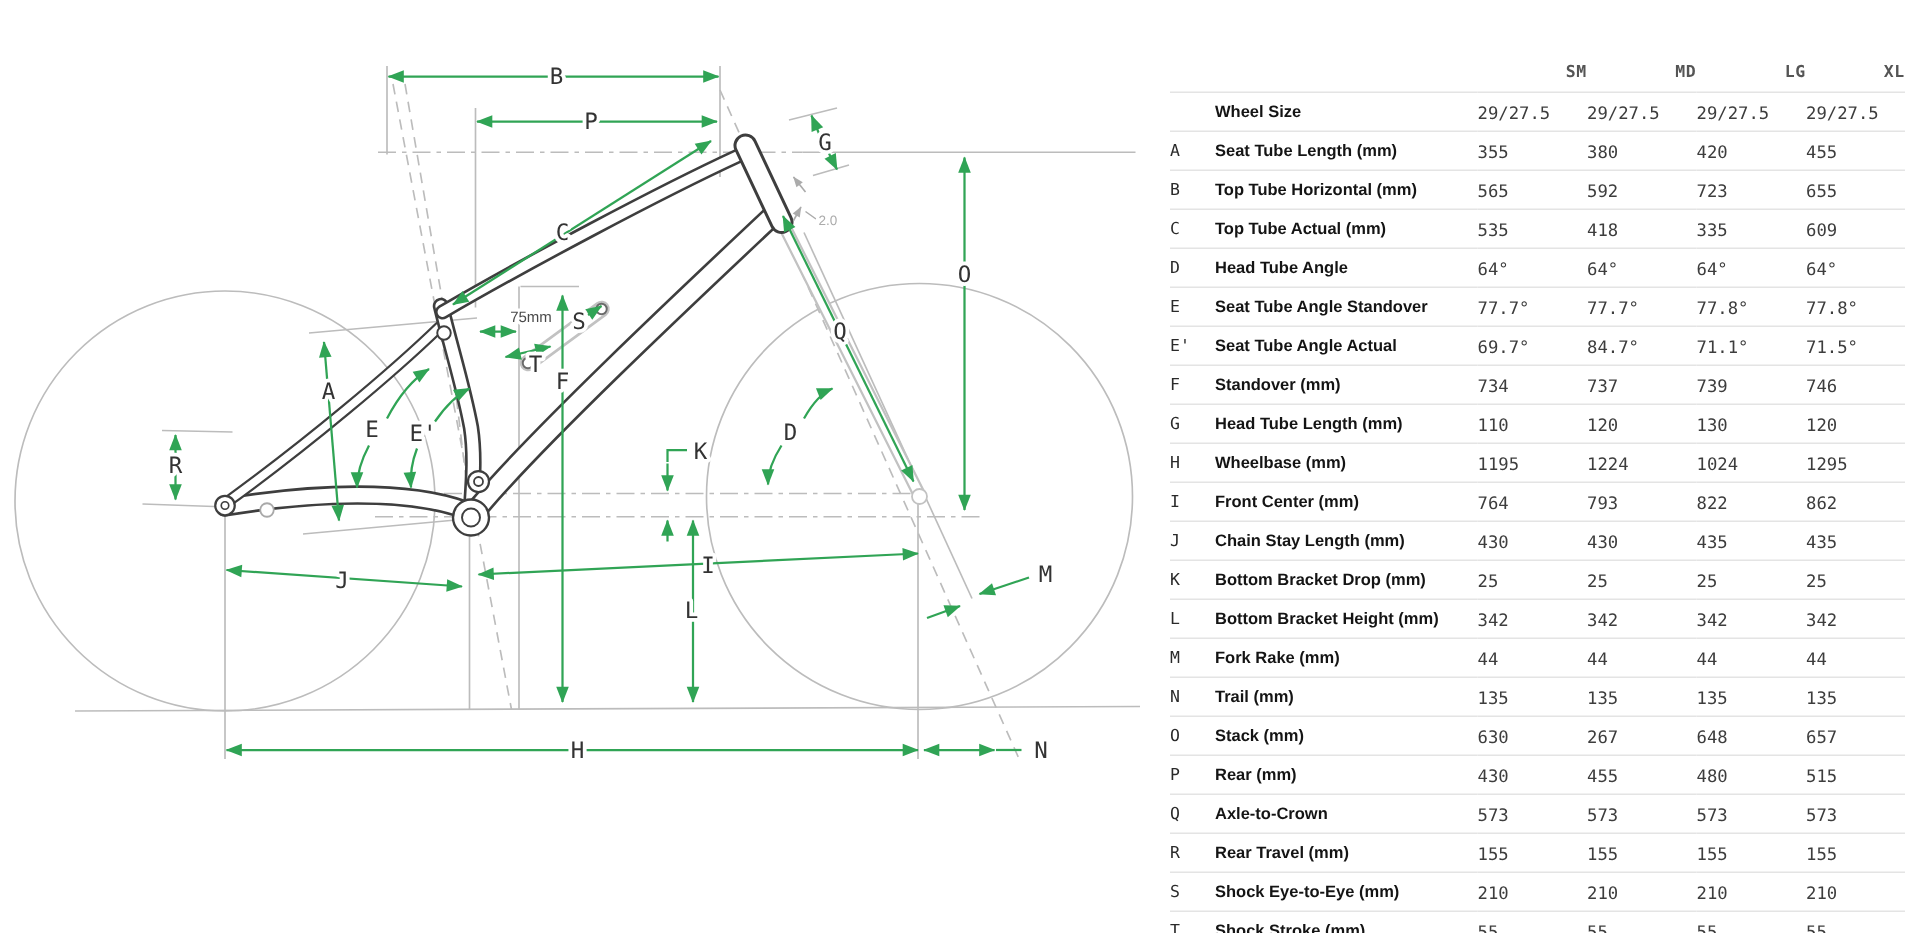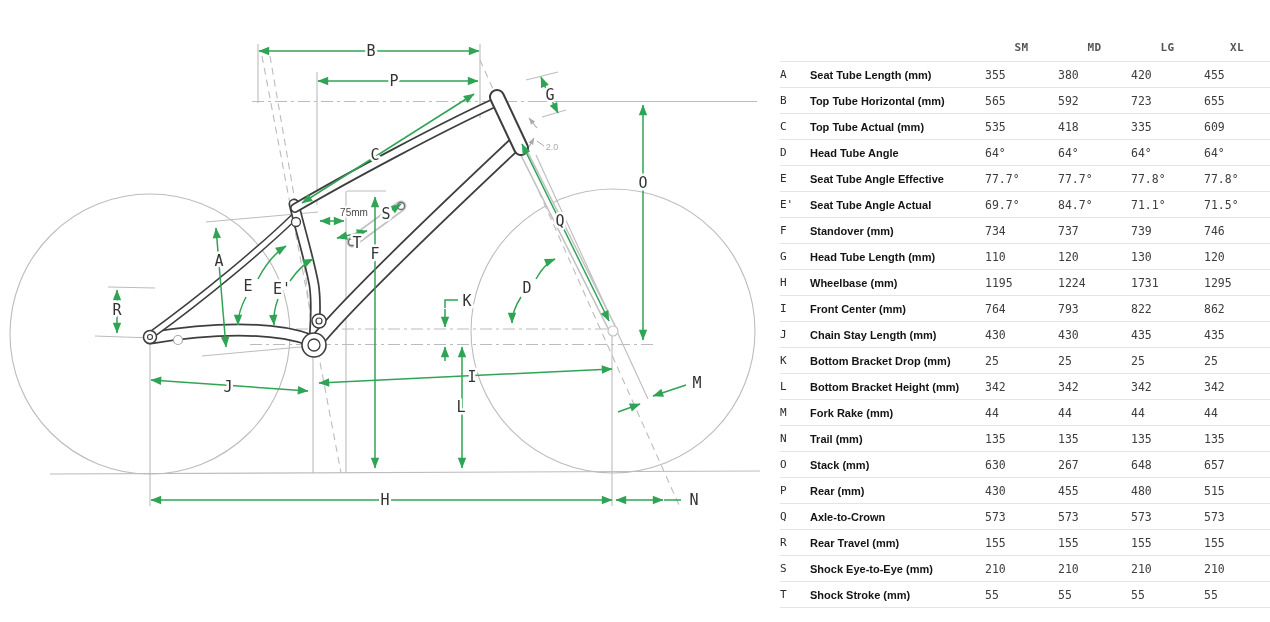--- a/index.html
+++ b/index.html
@@ -19,21 +19,21 @@
              dominant-baseline:central;paint-order:stroke;stroke:#fff;stroke-width:5px;
              stroke-linejoin:round;}
   .note-label{font:10px "Liberation Sans",sans-serif;fill:#4a4a4a;text-anchor:middle;
               dominant-baseline:central;paint-order:stroke;stroke:#fff;stroke-width:4px;}
   .note-label.faint{fill:#ababab;font-size:9px;}
   #ah-g path{fill:var(--green);}
   #ah-y path{fill:#ababab;}
   
   .geo-table-wrap{position:absolute;left:780px;top:33px;width:490px;}
   table.geo{border-collapse:collapse;width:490px;table-layout:fixed;}
-  table.geo th{height:28px;text-align:center;vertical-align:middle;padding:0;
+  table.geo th{height:28px;text-align:right;vertical-align:middle;padding:0;
                font:700 11px "DejaVu Sans Mono",monospace;color:#555;letter-spacing:.5px;}
   table.geo td{height:25px;padding:0;vertical-align:middle;}
   table.geo tbody tr{border-top:1px solid #e4e4e4;}
   table.geo tbody tr:last-child{border-bottom:1px solid #e4e4e4;}
   .col-letter{width:30px;}
   .col-label{width:175px;}
   .col-val{width:73px;}
   .col-last{width:66px;}
   td.letter{font:11px "DejaVu Sans Mono",monospace;color:#2a2a2a;padding-left:7px;}
   td.rowlabel{font:700 11px "Liberation Sans",sans-serif;color:#141414;}
@@ -206,20 +206,28 @@
             <th></th>
             <th></th>
             <th>SM</th>
             <th>MD</th>
             <th>LG</th>
             <th>XL</th>
           </tr>
         </thead>
       <tbody id="geo-body">
           <tr>
+            <td class="letter"></td>
+            <td class="rowlabel">Wheel Size</td>
+            <td class="val">29/27.5</td>
+            <td class="val">29/27.5</td>
+            <td class="val">29/27.5</td>
+            <td class="val">29/27.5</td>
+          </tr>
+          <tr>
             <td class="letter">A</td>
             <td class="rowlabel">Seat Tube Length (mm)</td>
             <td class="val">355</td>
             <td class="val">380</td>
             <td class="val">420</td>
             <td class="val">455</td>
           </tr>
           <tr>
             <td class="letter">B</td>
             <td class="rowlabel">Top Tube Horizontal (mm)</td>
@@ -239,21 +247,21 @@
           <tr>
             <td class="letter">D</td>
             <td class="rowlabel">Head Tube Angle</td>
             <td class="val">64°</td>
             <td class="val">64°</td>
             <td class="val">64°</td>
             <td class="val">64°</td>
           </tr>
           <tr>
             <td class="letter">E</td>
-            <td class="rowlabel">Seat Tube Angle Effective</td>
+            <td class="rowlabel">Seat Tube Angle Standover</td>
             <td class="val">77.7°</td>
             <td class="val">77.7°</td>
             <td class="val">77.8°</td>
             <td class="val">77.8°</td>
           </tr>
           <tr>
             <td class="letter">E'</td>
             <td class="rowlabel">Seat Tube Angle Actual</td>
             <td class="val">69.7°</td>
             <td class="val">84.7°</td>
@@ -274,21 +282,21 @@
             <td class="val">110</td>
             <td class="val">120</td>
             <td class="val">130</td>
             <td class="val">120</td>
           </tr>
           <tr>
             <td class="letter">H</td>
             <td class="rowlabel">Wheelbase (mm)</td>
             <td class="val">1195</td>
             <td class="val">1224</td>
-            <td class="val">1731</td>
+            <td class="val">1024</td>
             <td class="val">1295</td>
           </tr>
           <tr>
             <td class="letter">I</td>
             <td class="rowlabel">Front Center (mm)</td>
             <td class="val">764</td>
             <td class="val">793</td>
             <td class="val">822</td>
             <td class="val">862</td>
           </tr>

